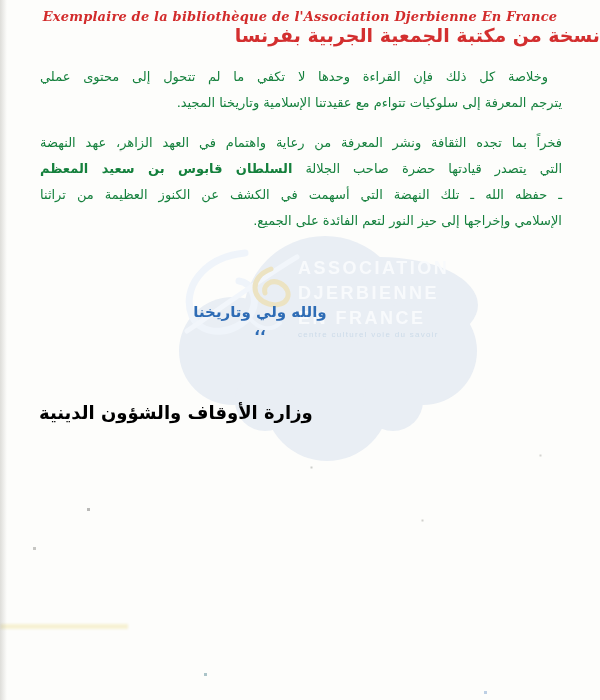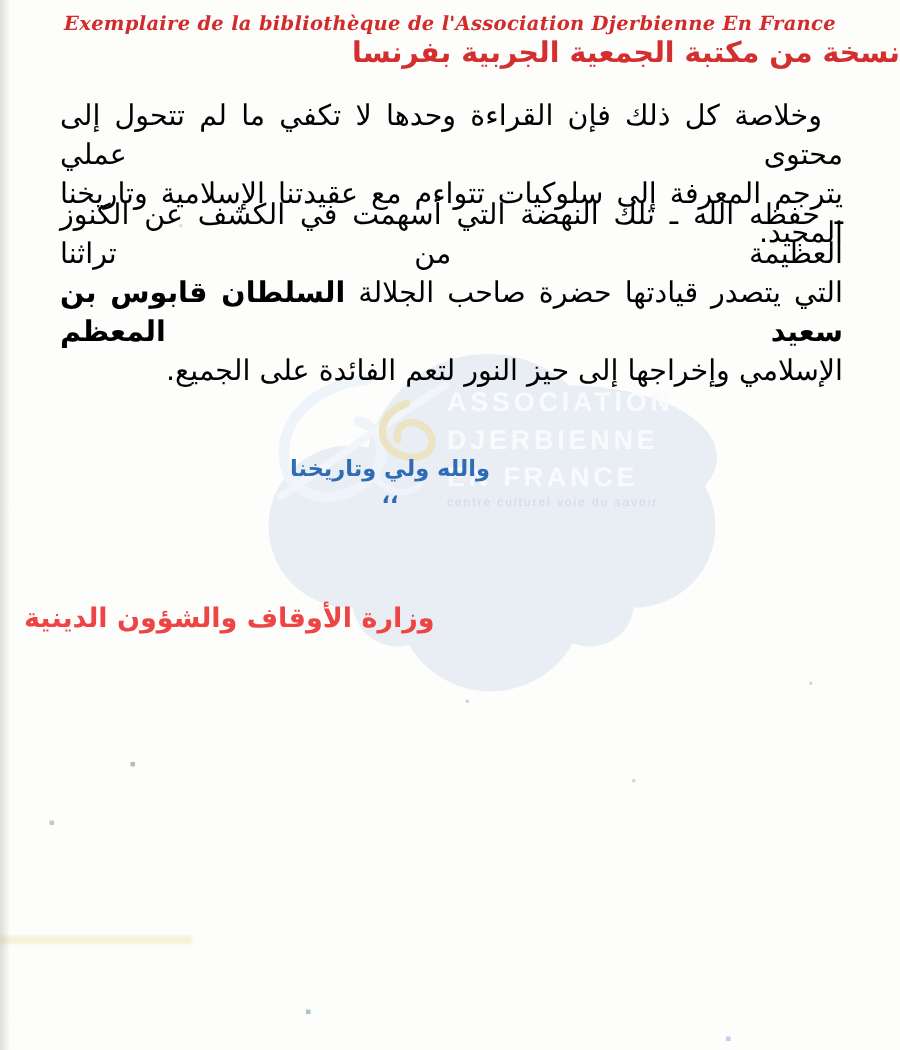--- a/index.html
+++ b/index.html
@@ -22,22 +22,22 @@
   .stamp-ar{
     position:absolute;top:24px;left:0;right:0;
     text-align:right;direction:rtl;
     font-weight:700;font-size:19px;line-height:22px;
     color:#d32f2f;
   }
   
   .para{
     position:absolute;left:40px;right:38px;
     direction:rtl;
-    color:#000000;
-    font-size:19px;line-height:26px;
+    color:#15803d;
+    font-size:13px;line-height:26px;
     z-index:2;
   }
   .p1{top:64px;}
   .p2{top:130px;}
   .line{text-align:justify;text-align-last:justify;}
   .line.indent{text-indent:14px;}
   .line.last{text-align-last:right;}
   .bold{font-weight:700;}
   
   .watermark{
@@ -57,24 +57,24 @@
   }
   
   .closing{
     position:absolute;top:303px;left:190px;width:140px;
     text-align:center;direction:rtl;
     font-weight:700;font-size:15px;
     color:#2e6cb5;
     z-index:3;
   }
   .signature{
-    position:absolute;top:402px;left:16px;
+    position:absolute;top:402px;left:39px;
     direction:rtl;
     font-weight:700;font-size:18px;
-    color:#ef4444;
+    color:#000000;
     z-index:3;
     text-align:right;
   }
   
   .scan-edge{
     position:absolute;left:0;top:0;width:7px;height:700px;
     background:linear-gradient(to right,rgba(150,148,140,.30),rgba(150,148,140,0));
     z-index:4;
   }
   .smudge{
@@ -128,22 +128,23 @@
     </text>
     <text class="wm-tag" x="123" y="104">centre culturel voie du savoir</text>
   </svg>
 
   <div class="para p1">
     <div class="line indent">وخلاصة كل ذلك فإن القراءة وحدها لا تكفي ما لم تتحول إلى محتوى عملي</div>
     <div class="line last">يترجم المعرفة إلى سلوكيات تتواءم مع عقيدتنا الإسلامية وتاريخنا المجيد.</div>
   </div>
 
   <div class="para p2">
+    <div class="line">فخراً بما تجده الثقافة ونشر المعرفة من رعاية واهتمام في العهد الزاهر، عهد النهضة</div>
+    <div class="line"><span>التي يتصدر قيادتها حضرة صاحب الجلالة </span><span class="bold">السلطان قابوس بن سعيد المعظم</span></div>
     <div class="line">ـ حفظه الله ـ تلك النهضة التي أسهمت في الكشف عن الكنوز العظيمة من تراثنا</div>
-    <div class="line"><span>التي يتصدر قيادتها حضرة صاحب الجلالة </span><span class="bold">السلطان قابوس بن سعيد المعظم</span></div>
     <div class="line last">الإسلامي وإخراجها إلى حيز النور لتعم الفائدة على الجميع.</div>
   </div>
 
   <div class="closing">والله ولي وتاريخنا ،،</div>
 
   <div class="signature">وزارة الأوقاف والشؤون الدينية</div>
 
   <div class="scan-edge"></div>
   <div class="smudge"></div>
   <div class="speckles"></div>

